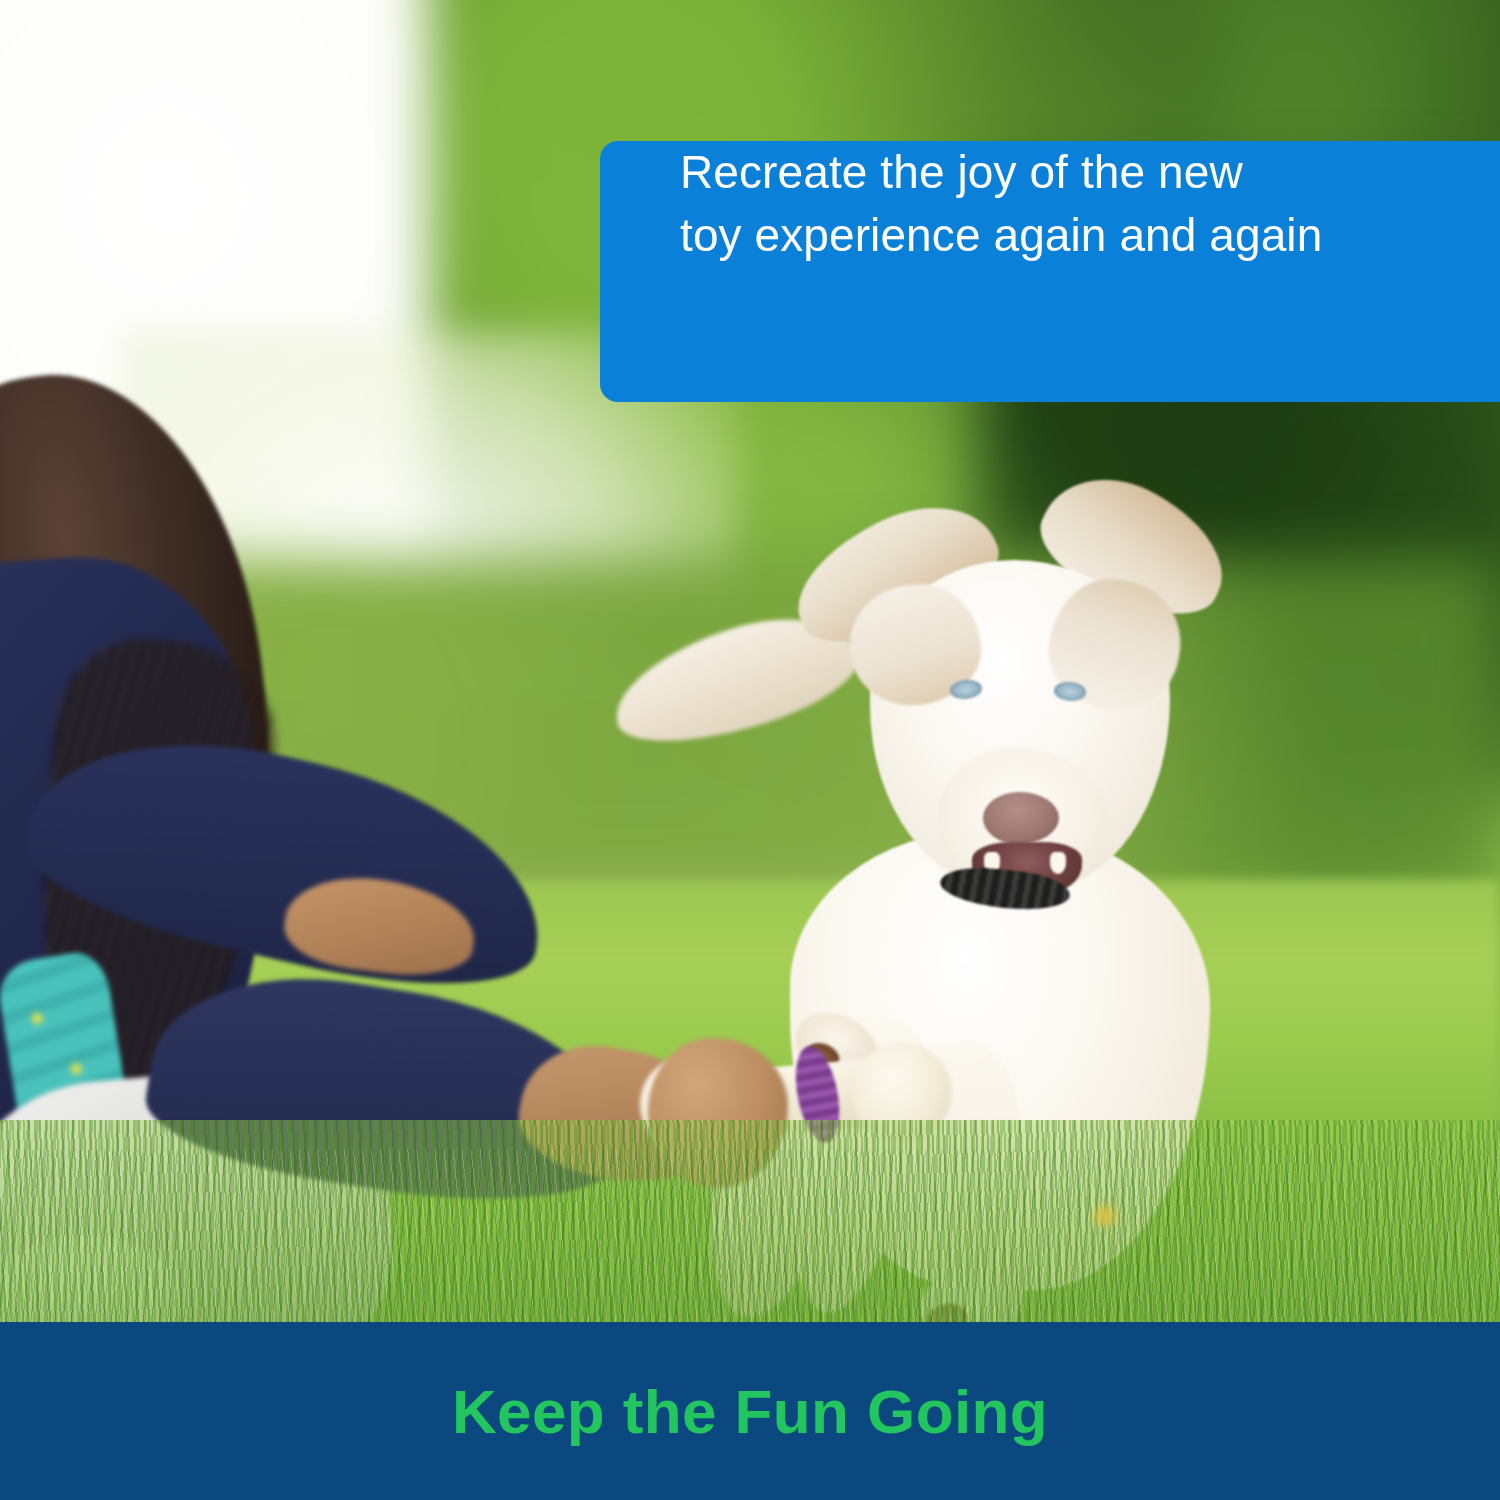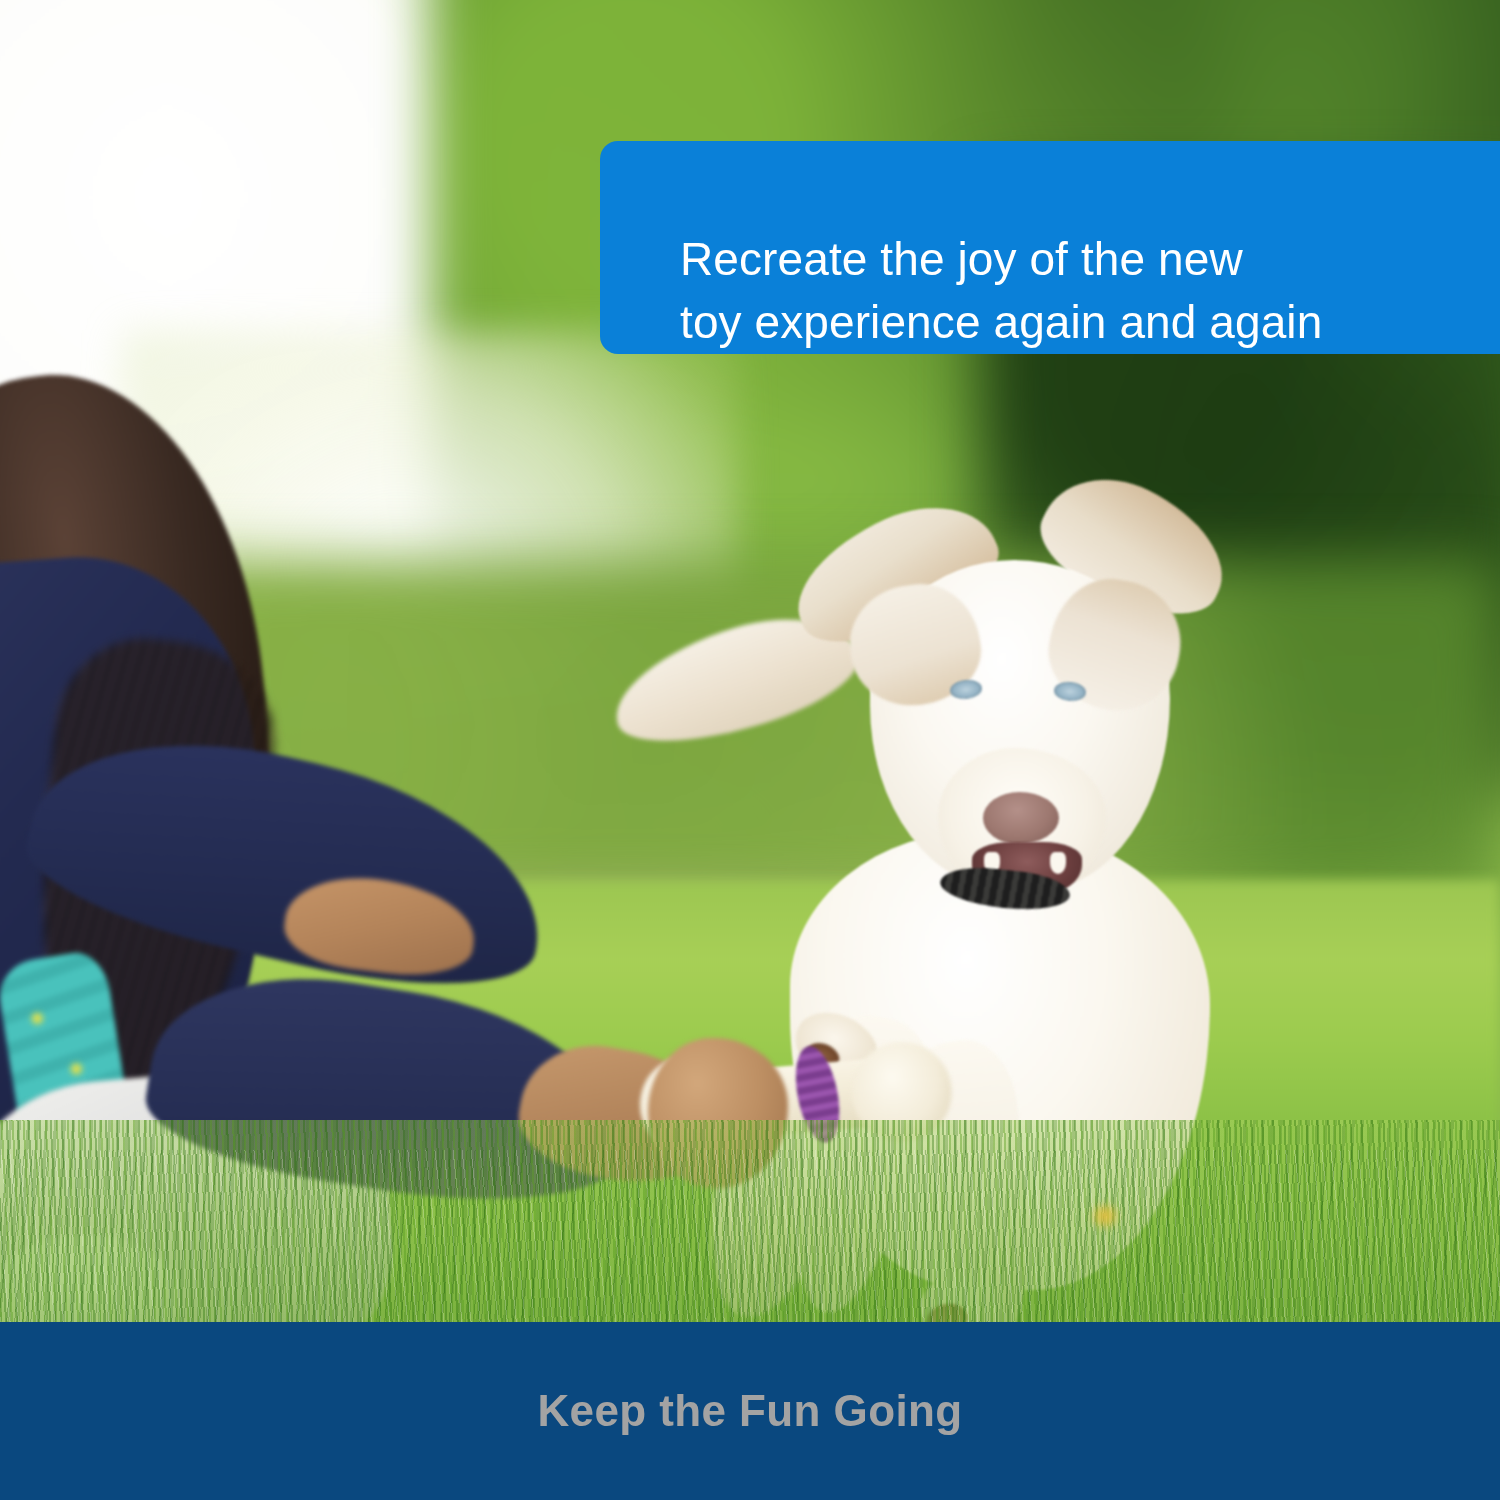--- a/index.html
+++ b/index.html
@@ -479,25 +479,25 @@
       #7f3f93;
     border-radius: 20px / 49px;
     transform: rotate(-6deg);
     filter: blur(1.4px);
   }
 
   
   #callout {
     position:absolute;
     left:600px; top:141px;
-    width:900px; height:213px;
+    width:900px; height:261px;
     background:#0a80d8;
     border-radius:18px 0 0 18px;
     display:flex;
-    align-items:flex-end;
+    align-items:flex-start;
     justify-content:flex-start;
     padding-left:80px;
     padding-right:24px;
   }
   #callout-text {
     color:#ffffff;
     font-size:46px;
     line-height:1.37;
     font-weight:400;
     letter-spacing:0.1px;
@@ -508,22 +508,22 @@
   #banner {
     position:absolute;
     left:0; top:1322px;
     width:1500px; height:178px;
     background:#0a487f;
     display:flex;
     align-items:center;
     justify-content:center;
   }
   #banner-text {
-    color:#a3a3a3;
-    font-size:44px;
+    color:#22c55e;
+    font-size:62px;
     font-weight:700;
     letter-spacing:0.4px;
   }
 </style>
 </head>
 <body>
 
 <div id="stage">
 
   <div id="photo">

